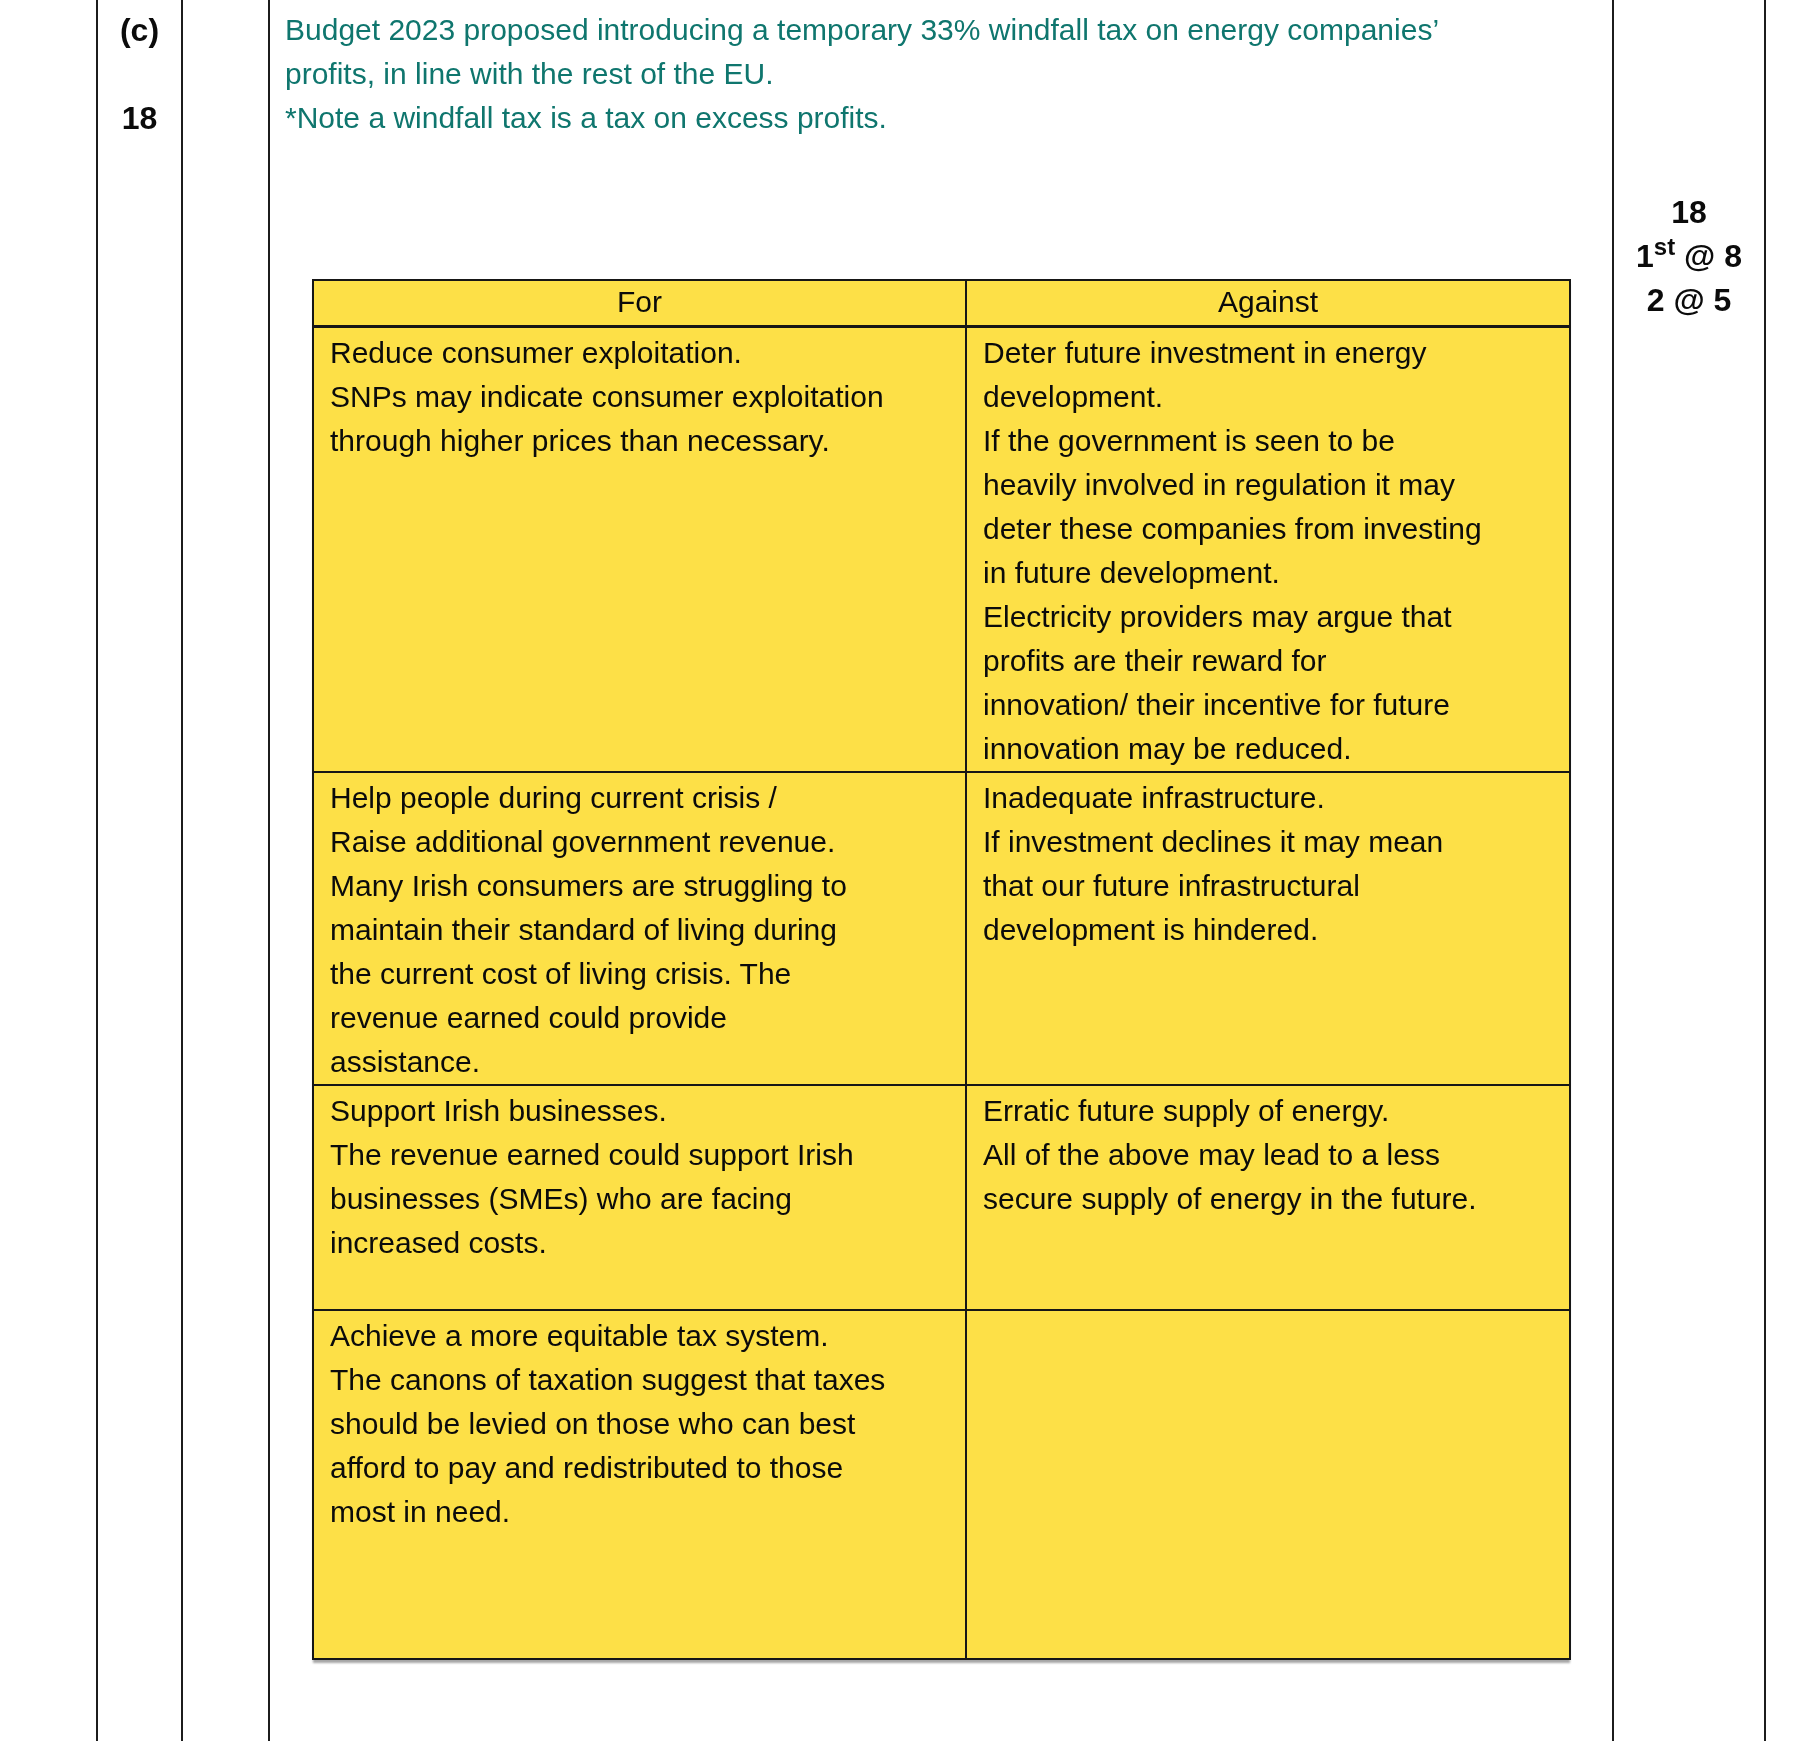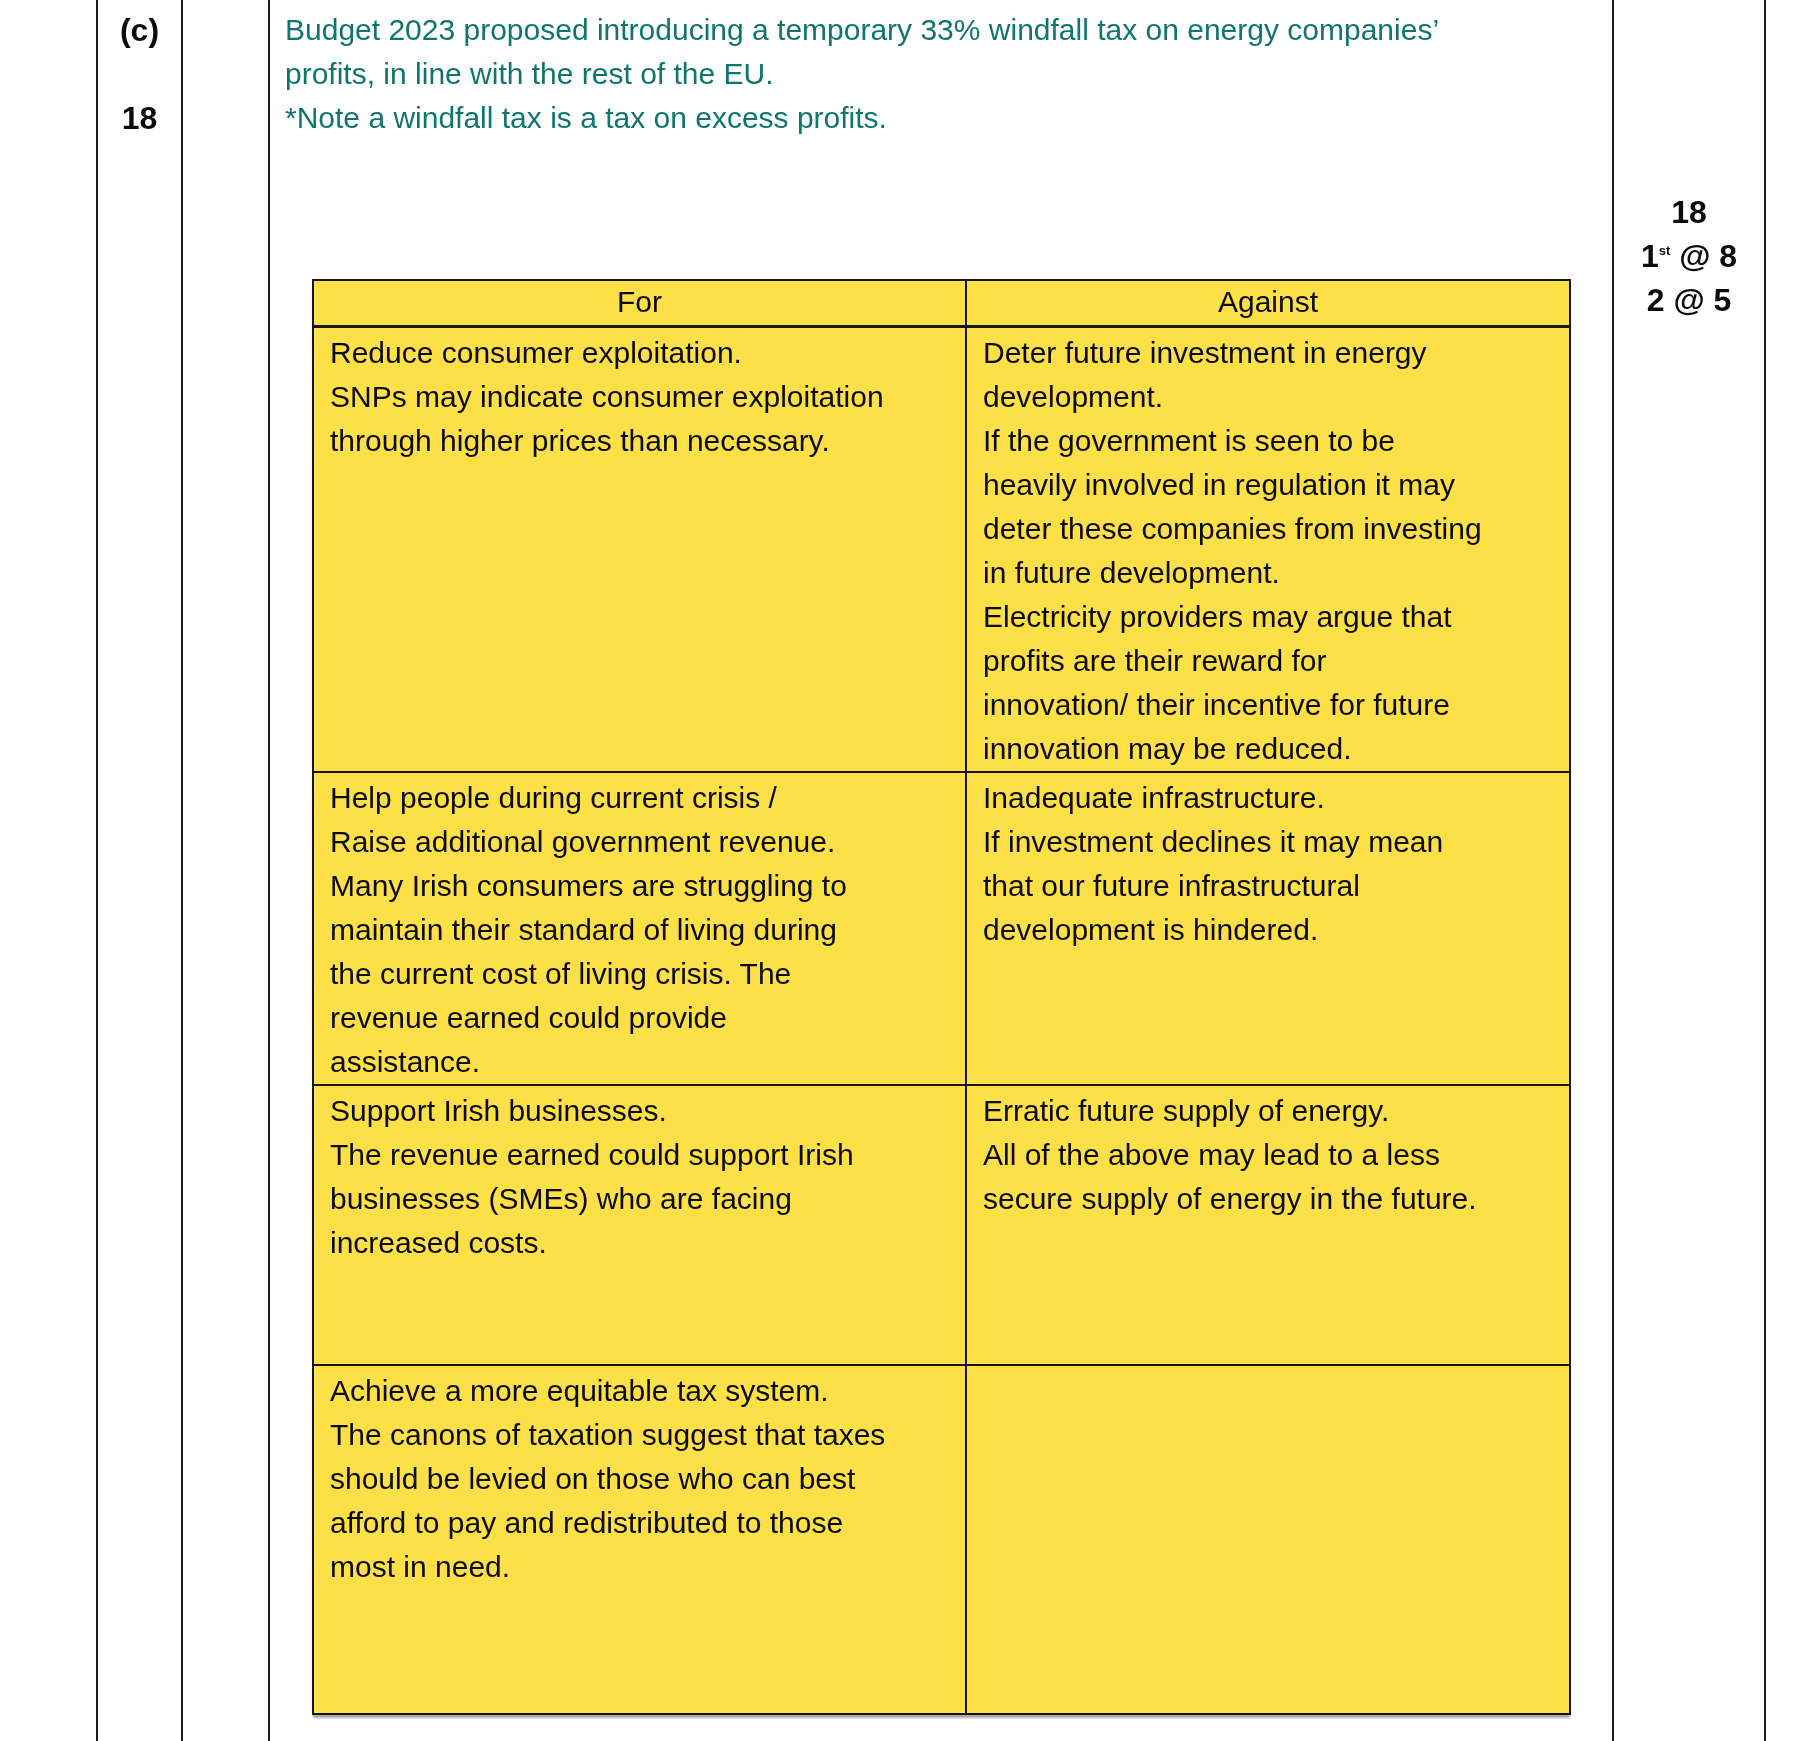--- a/index.html
+++ b/index.html
@@ -26,21 +26,21 @@
     position:absolute; left:285px; right:220px;
     font-size:30px; line-height:44px;
     white-space:pre; color:#0f766e;
   }
   .marks-panel {
     position:absolute; left:1614px; width:150px; top:190px;
     text-align:center;
     font-weight:bold; font-size:32px; line-height:44px;
     color:#0b0b0b;
   }
-  .marks-panel sup { font-size:13px; vertical-align:super; line-height:0; }
+  .marks-panel sup { font-size:24px; vertical-align:super; line-height:0; }
   table.fa {
     position:absolute; left:312px; top:279px;
     width:1257px;
     border-collapse:collapse; table-layout:fixed;
     background:#fde047;
     box-shadow:0 4px 2px -1px rgba(0,0,0,0.35);
   }
   table.fa td, table.fa th {
     border:2px solid #161616;
     vertical-align:top;
@@ -52,21 +52,21 @@
     font-weight:normal; text-align:center;
     height:46px; line-height:42px;
     border-bottom-width:3px;
   }
   table.fa td {
     padding:3px 15px 0 16px;
     white-space:pre;
   }
   .h-r1 { height:404px;border-radius:17px; }
   .h-r2 { height:288px; }
-  .h-r3 { height:280px; }
+  .h-r3 { height:225px; }
   .h-r4 { height:349px;padding-left:41px; }
 </style>
 </head>
 <body>
 
 <div class="page">
 
   <div class="vrule" style="left:96px"></div>
   <div class="vrule" style="left:181px"></div>
   <div class="vrule" style="left:268px"></div>

